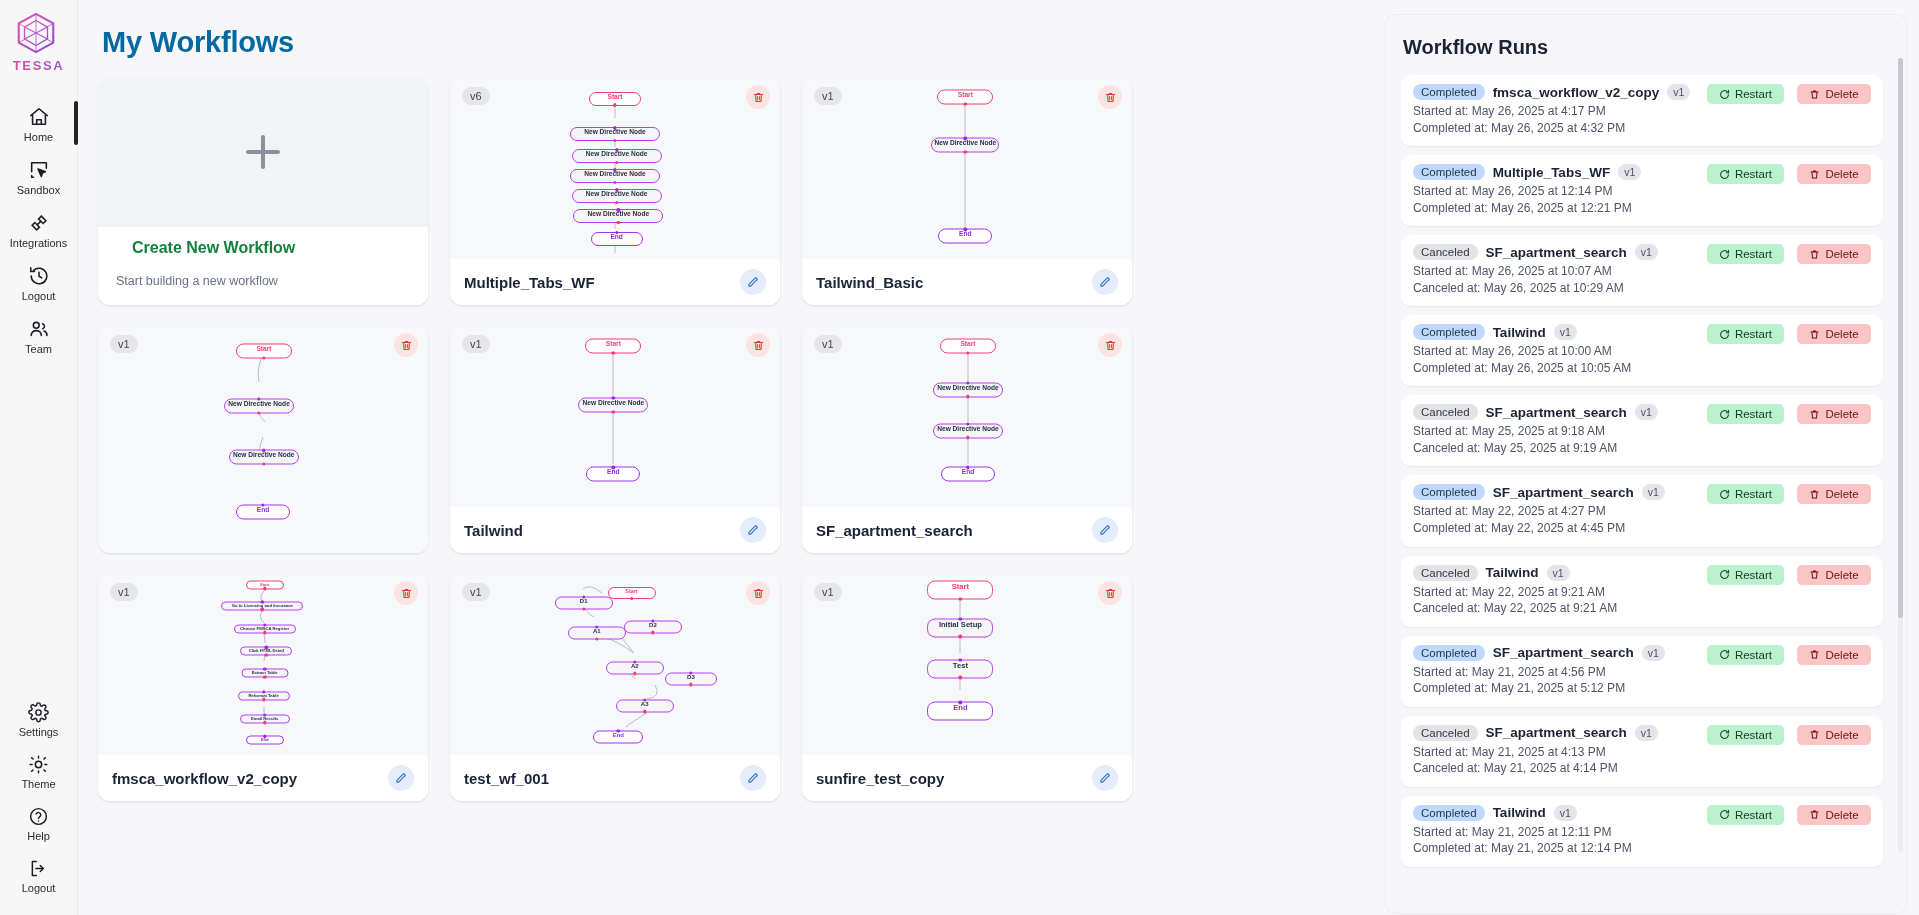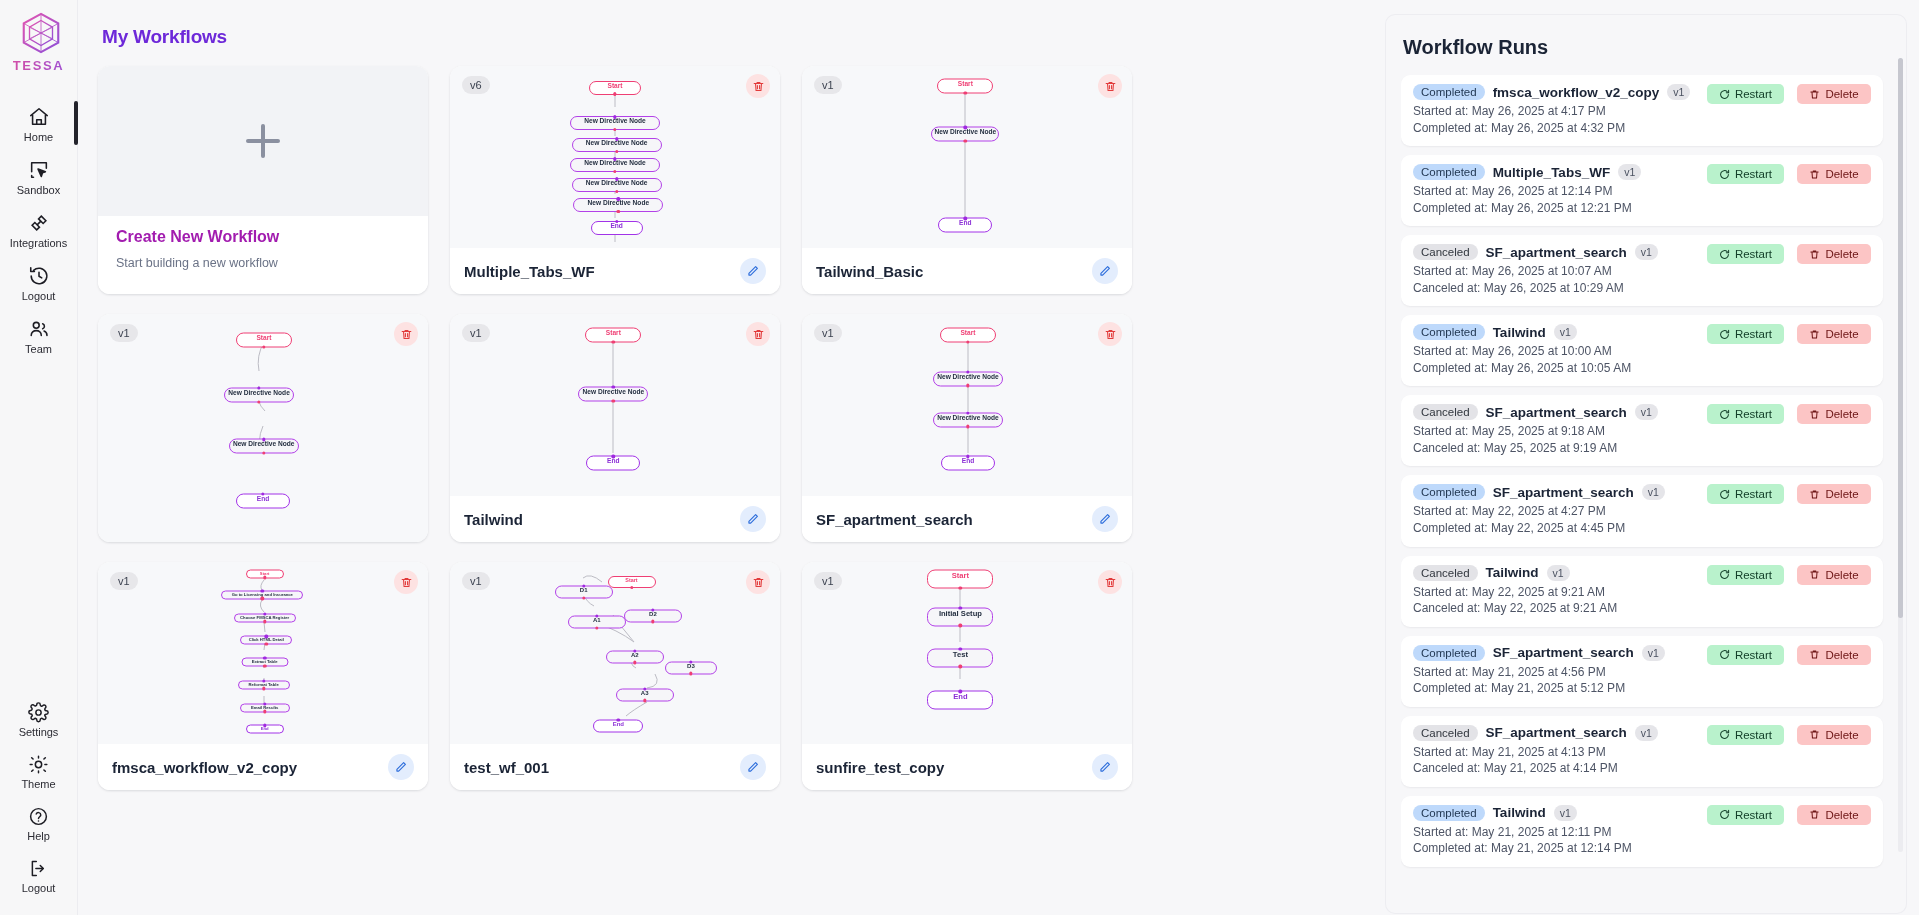--- a/index.html
+++ b/index.html
@@ -12,21 +12,21 @@
   .app { display: flex; width: 1919px; height: 915px; }
 
   
   .sidebar {
     width: 78px; height: 915px;
     background: #f7f7f8;
     border-right: 1px solid #ececf0;
     display: flex; flex-direction: column; align-items: center;
     position: relative; flex: 0 0 78px;
   }
-  .brand { margin-top: 10px; display:flex; flex-direction:column; align-items:flex-end; }
+  .brand { margin-top: 10px; display:flex; flex-direction:column; align-items:flex-start; }
   .brand-logo { width: 46px; height: 46px; }
   .brand-name {
     font-size: 13px; letter-spacing: 1.6px; font-weight: 600;
     background: linear-gradient(90deg,#d14fa8,#a24fd1);
     -webkit-background-clip: text; background-clip: text; color: transparent;
     margin-top: 2px;
   }
   .nav-top { margin-top: 24px; width: 100%; }
   .nav-bottom { width: 100%; margin-top: auto; padding-bottom: 14px; }
   .nav-item {
@@ -39,21 +39,21 @@
     content: ""; position: absolute; right: -1px; top: 4px;
     width: 4px; height: 44px; background: #23232b; border-radius: 3px;
   }
 
   
   .main {
     flex: 1 1 auto; height: 915px; padding: 18px 18px 0 20px;
     overflow: hidden; position: relative;
   }
   .page-title {
-    font-size: 19px; font-weight: 700; color: #6d28d9;
+    font-size: 29px; font-weight: 700; color: #0369a1;
     margin: 8px 0 18px 4px; letter-spacing: -0.2px;
   }
   .grid {
     display: grid; grid-template-columns: repeat(3, 330px);
     gap: 20px 22px;
   }
 
   .card {
     background: #ffffff; border-radius: 12px;
     box-shadow: 0 1px 3px rgba(16,24,40,.08), 0 1px 2px rgba(16,24,40,.05);
@@ -93,22 +93,22 @@
   }
   .plus { width: 34px; height: 34px; position: relative; }
   .plus::before, .plus::after {
     content:""; position:absolute; background:#8b90a0; border-radius:2px;
   }
   .plus::before { left:0; top:15px; width:34px; height:4px; }
   .plus::after { top:0; left:15px; height:34px; width:4px; }
   .create-foot {
     flex:0 0 78px; padding: 12px 18px 0; background:#fff;
   }
-  .create-title { font-size:16px; font-weight:700; color:#a21caf; }
-  .create-sub { font-size:12.5px; color:#6a7286; margin-top:10px; }
+  .create-title { font-size:16px; font-weight:700; color:#15803d;margin-left:16px; }
+  .create-sub { font-size:12.5px; color:#6a7286; margin-top:17px; }
 
   
   .flow { position:absolute; inset:0; }
   .node {
     position:absolute; transform: translate(-50%,-50%);
     background:#f6f6f9; border:1.4px solid #b341e8; border-radius:8px;
     font-size:6.6px; font-weight:700; color:#1f2a3c;
     display:flex; align-items:flex-start; justify-content:center;
     white-space:nowrap; padding: 0 11px;
   }

